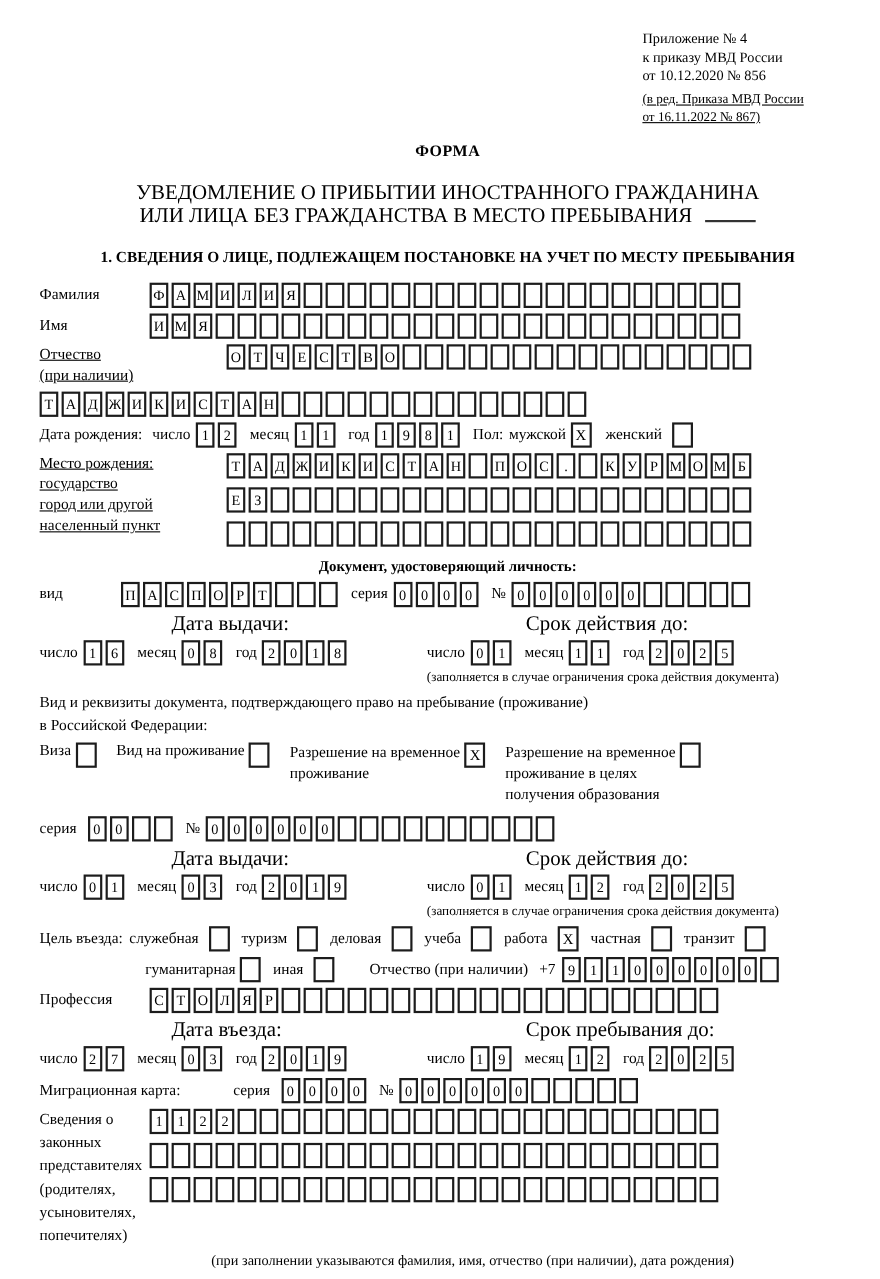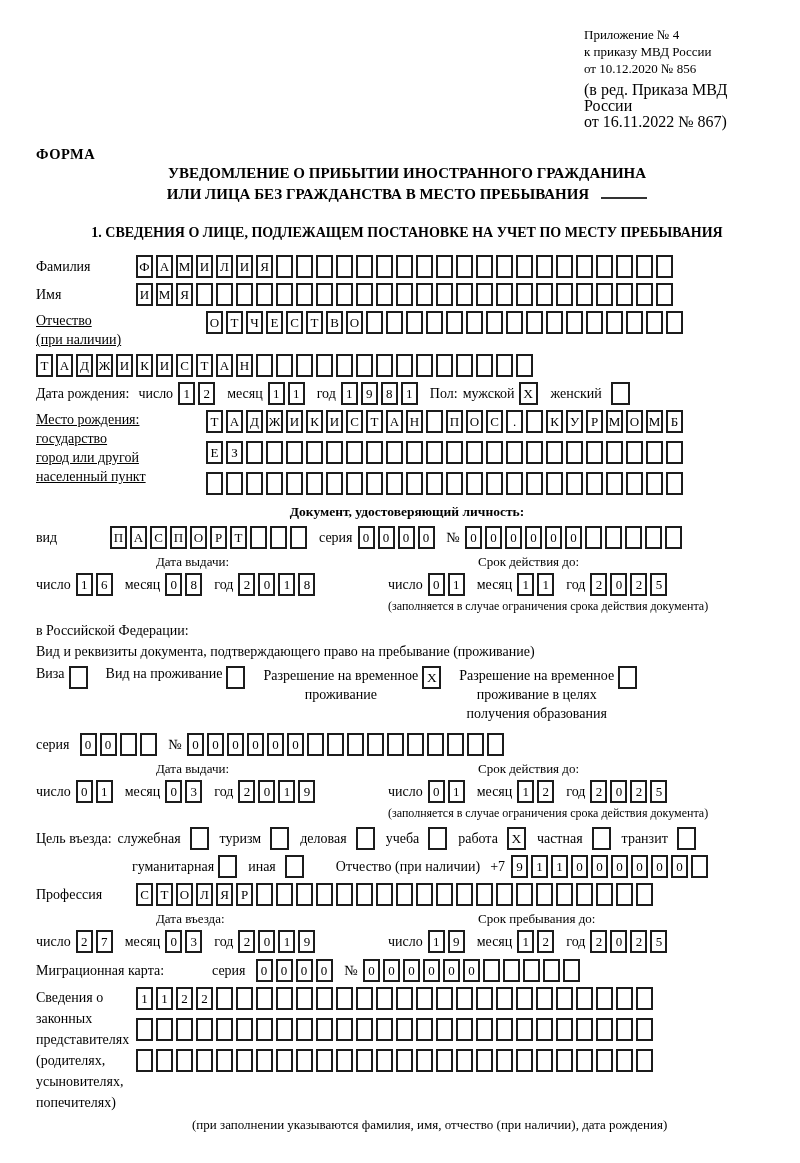--- a/index.html
+++ b/index.html
@@ -7,24 +7,24 @@
   body {
     width: 800px; height: 1163px;
     font-family: "Liberation Serif", serif;
     font-size: 14px; color: #000;
     overflow: hidden;
   }
   .page { width: 800px; height: 1163px; padding: 26px 22px 10px 36px; position: relative; }
 
   
   .appendix { margin-left: 548px; font-size: 13px; line-height: 17px; }
-  .amendment { margin-top: 5px; font-size: 16px; line-height: 16px; }
-  .forma { text-align: left; font-weight: bold; font-size: 14.5px; margin-top: 16px; letter-spacing: .5px; }
-
-  .title { text-align: center; font-weight: bold; font-size: 15px; line-height: 21px; }
+  .amendment { margin-top: 5px; font-size: 12px; line-height: 16px; text-decoration: underline; }
+  .forma { text-align: center; font-weight: bold; font-size: 14.5px; margin-top: 16px; letter-spacing: .5px; }
+
+  .title { text-align: center; font-weight: normal; font-size: 19px; line-height: 21px; margin-top: 18px; }
   .blank-line { display: inline-block; width: 46px; border-bottom: 2px solid #333; margin-left: 12px; vertical-align: baseline; }
   .section-heading { text-align: center; font-weight: bold; font-size: 14px; margin-top: 20px; margin-bottom: 14px; }
 
   
   .row { display: flex; align-items: center; margin-bottom: 5px; }
   .row.top { align-items: flex-start; }
   .lbl { flex: 0 0 auto; line-height: 19px; }
   .w100 { width: 100px; } .w140 { width: 140px; } .w170 { width: 170px; } .w75 { width: 74px; }
   .multi { line-height: 19px; text-decoration: underline; }
 
@@ -46,30 +46,30 @@
   .cellrows .cells { margin-bottom: 8px; }
   .cellrows .cells:last-child { margin-bottom: 0; }
 
   .doc-title { text-align: center; font-weight: bold; font-size: 13.5px; margin: 4px 0 6px 0; }
 
   
   .date-pair { display: flex; margin-bottom: 6px; }
   .dp-col { }
   .dp-left { width: 352px; }
   .dp-right { flex: 1; }
-  .dp-header { font-size: 13px; margin-bottom: 3px; padding-left: 120px; }
+  .dp-header { font-size: 19px; margin-bottom: 3px; padding-left: 120px; }
   .dp-right .dp-header { padding-left: 90px; }
   .dp-fields { display: flex; align-items: center; }
   .dp-note { font-size: 12px; margin-top: 3px; white-space: nowrap; }
 
   .intro { line-height: 21px; margin-bottom: 4px; }
 
   .options-row { display: flex; align-items: flex-start; margin: 2px 0 10px 0; }
   .opt { display: inline-flex; align-items: flex-start; margin-right: 14px; }
-  .opt .opt-lines { text-align: center; line-height: 19px; }
+  .opt .opt-lines { text-align: left; line-height: 19px; }
   .opt .checkbox { margin-top: 0; }
 
   .purpose .checkbox { margin: 0 2px 0 4px; }
   .indent { margin-left: 96px; }
 
   .legal { display: flex; align-items: flex-start; margin-top: 2px; }
   .legal-label { width: 100px; line-height: 21px; flex: 0 0 auto; white-space: nowrap; }
   .legal-note { font-size: 13px; margin: 4px 0 0 156px; }
 
   .phone-prefix { margin: 0 6px 0 10px; }
@@ -427,22 +427,22 @@
             <span class="cell">0</span>
             <span class="cell">2</span>
             <span class="cell">5</span>
           </span>
       </div>
       <div class="dp-note">(заполняется в случае ограничения срока действия документа)</div>
     </div>
   </div>
 
   <div class="intro">
+    <div>Вид и реквизиты документа, подтверждающего право на пребывание (проживание)</div>
     <div>в Российской Федерации:</div>
-    <div>Вид и реквизиты документа, подтверждающего право на пребывание (проживание)</div>
   </div>
 
   <div class="options-row">
     <span class="opt">
       <span>Виза</span>
       <span class="checkbox"></span>
     </span>
     <span class="opt">
       <span>Вид на проживание</span>
       <span class="checkbox"></span>

